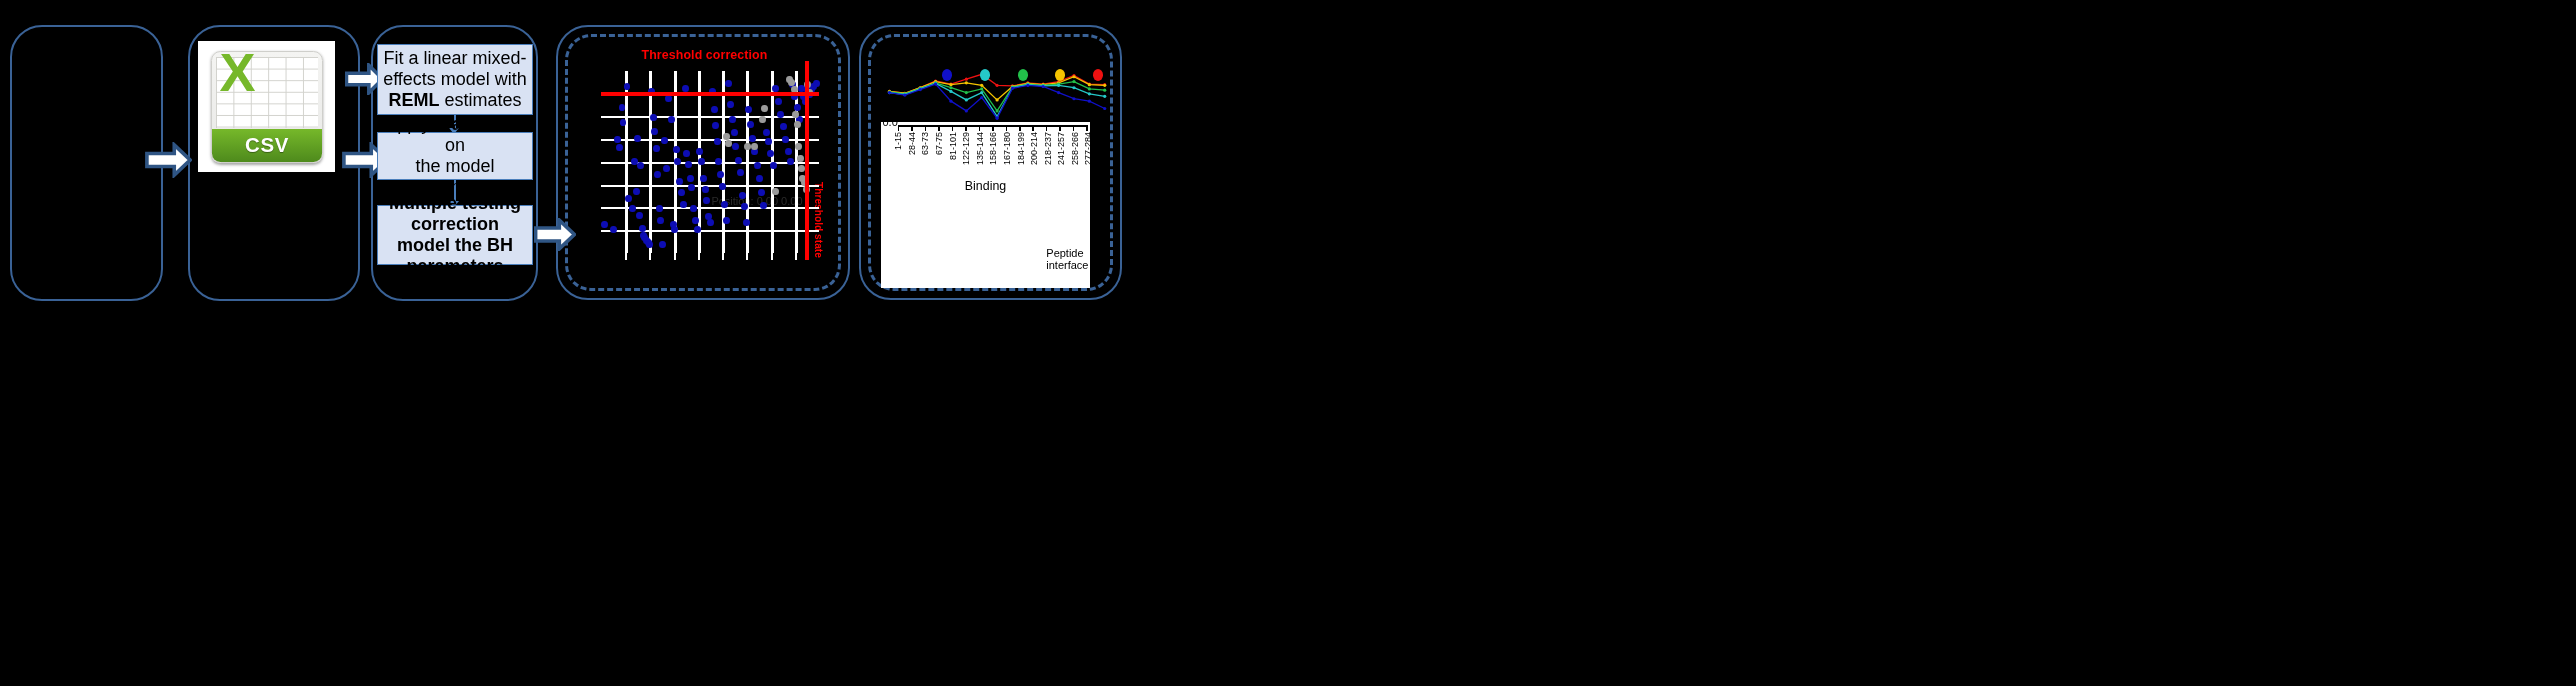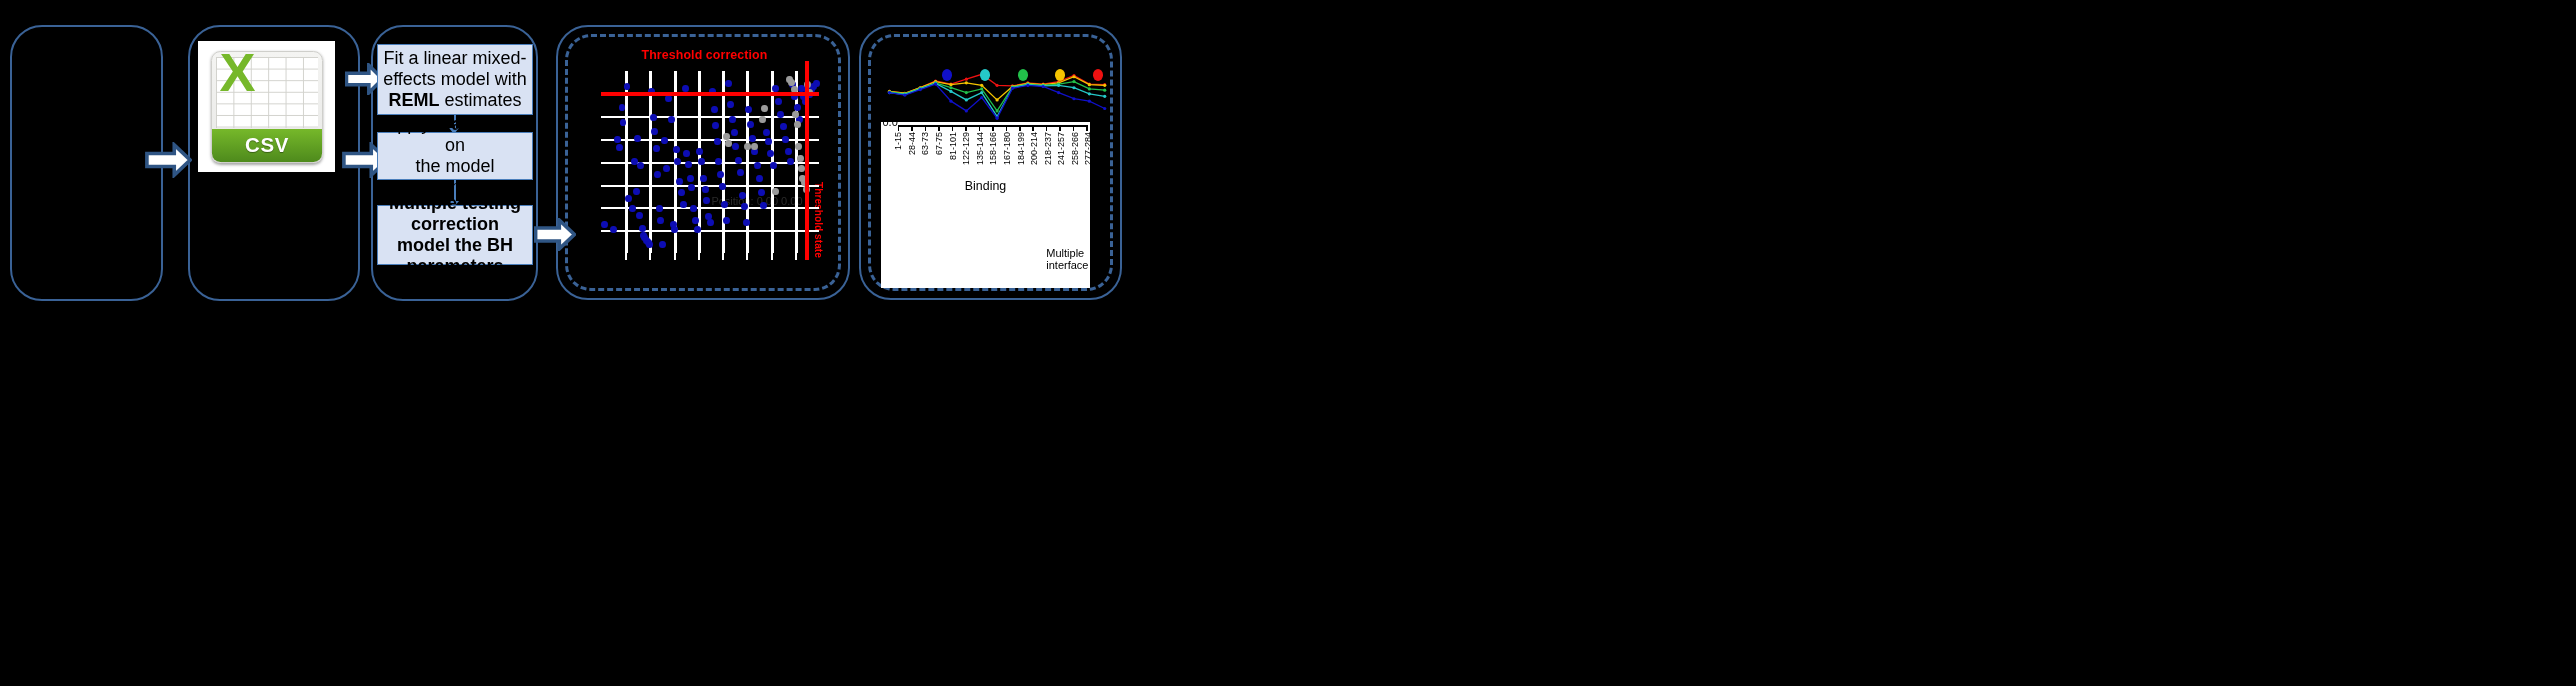--- a/index.html
+++ b/index.html
@@ -447,19 +447,19 @@
         <span style="left: calc(64.2857% - 5.1px);">184-199</span>
         <span style="left: calc(71.4286% - 5.1px);">200-214</span>
         <span style="left: calc(78.5714% - 5.1px);">218-237</span>
         <span style="left: calc(85.7143% - 5.1px);">241-257</span>
         <span style="left: calc(92.8571% - 5.1px);">258-266</span>
         <span style="left: calc(100% - 5.1px);">277-284</span>
       </div>
     <div class="pepaxis">Binding</div>
 
     <div class="annot">
-      <div>Multiple</div>
+      <div>Peptide</div>
       <div>interface</div>
     </div>
   </div>
 
 </div>
 
 
 </body></html>

